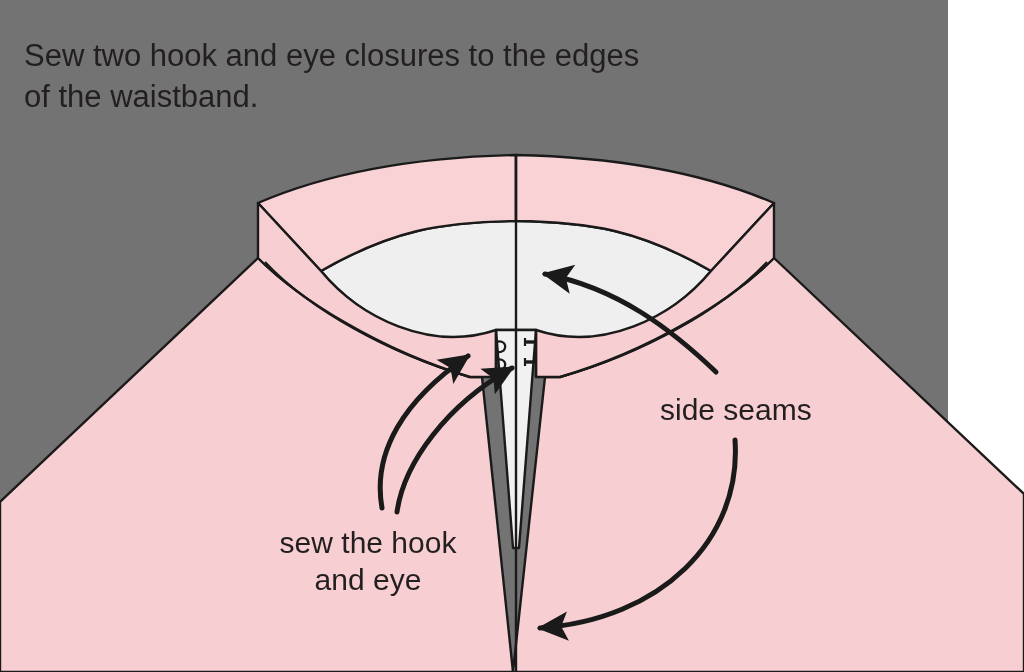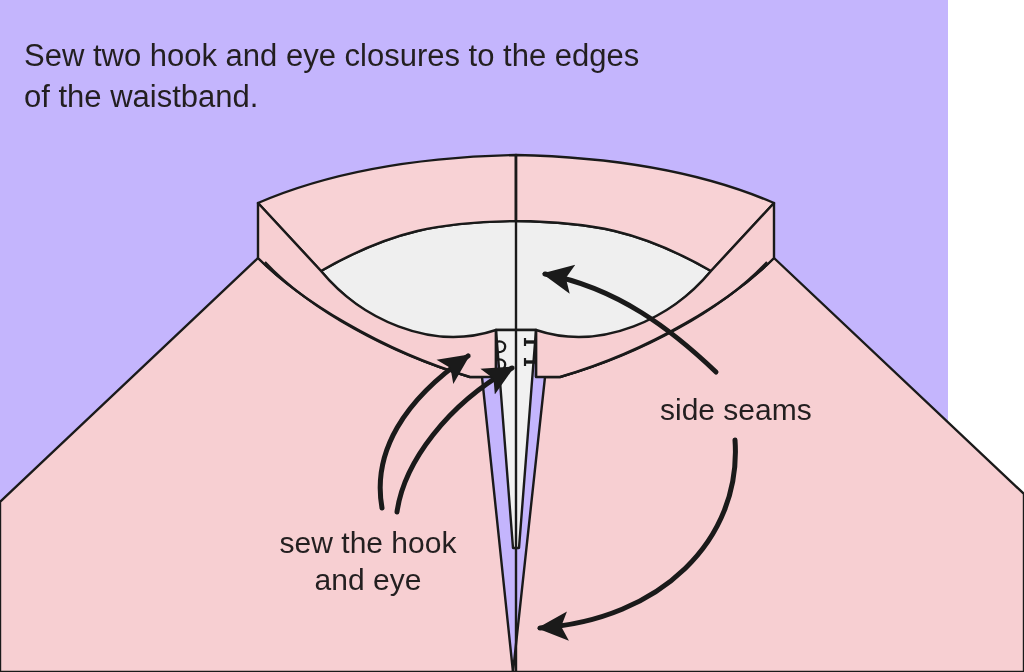--- a/index.html
+++ b/index.html
@@ -12,21 +12,21 @@
     width: 1024px;
     height: 672px;
     overflow: hidden;
     font-family: "Liberation Sans", sans-serif;
     position: relative;
   }
   #stage {
     position: relative;
     width: 948px;
     height: 672px;
-    background: #c4b5fd;
+    background: #737373;
   }
   #diagram {
     position: absolute;
     top: 0;
     left: 0;
     width: 1024px;
     height: 672px;
     display: block;
   }
   .caption-text {

